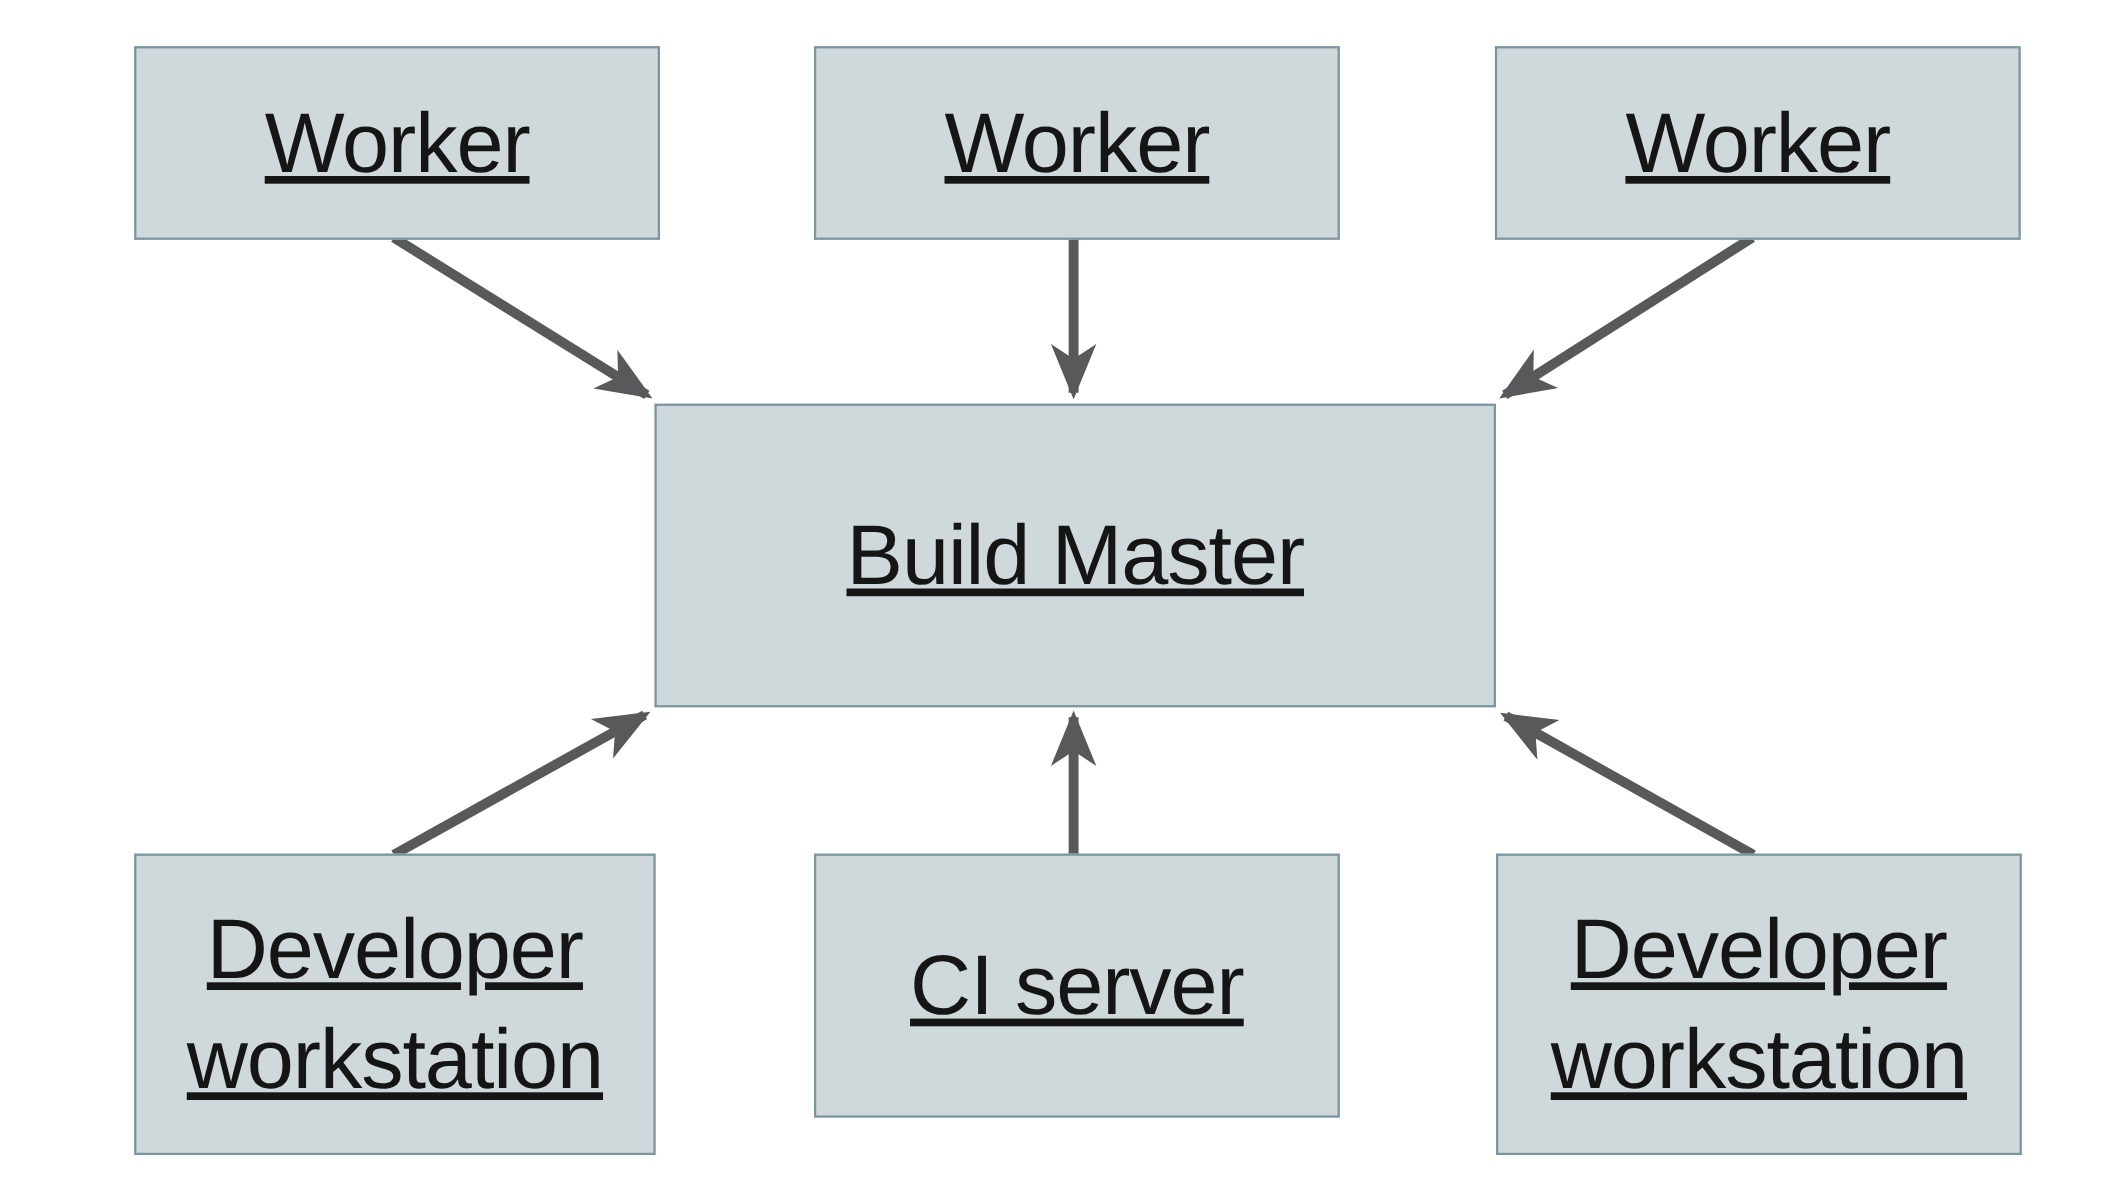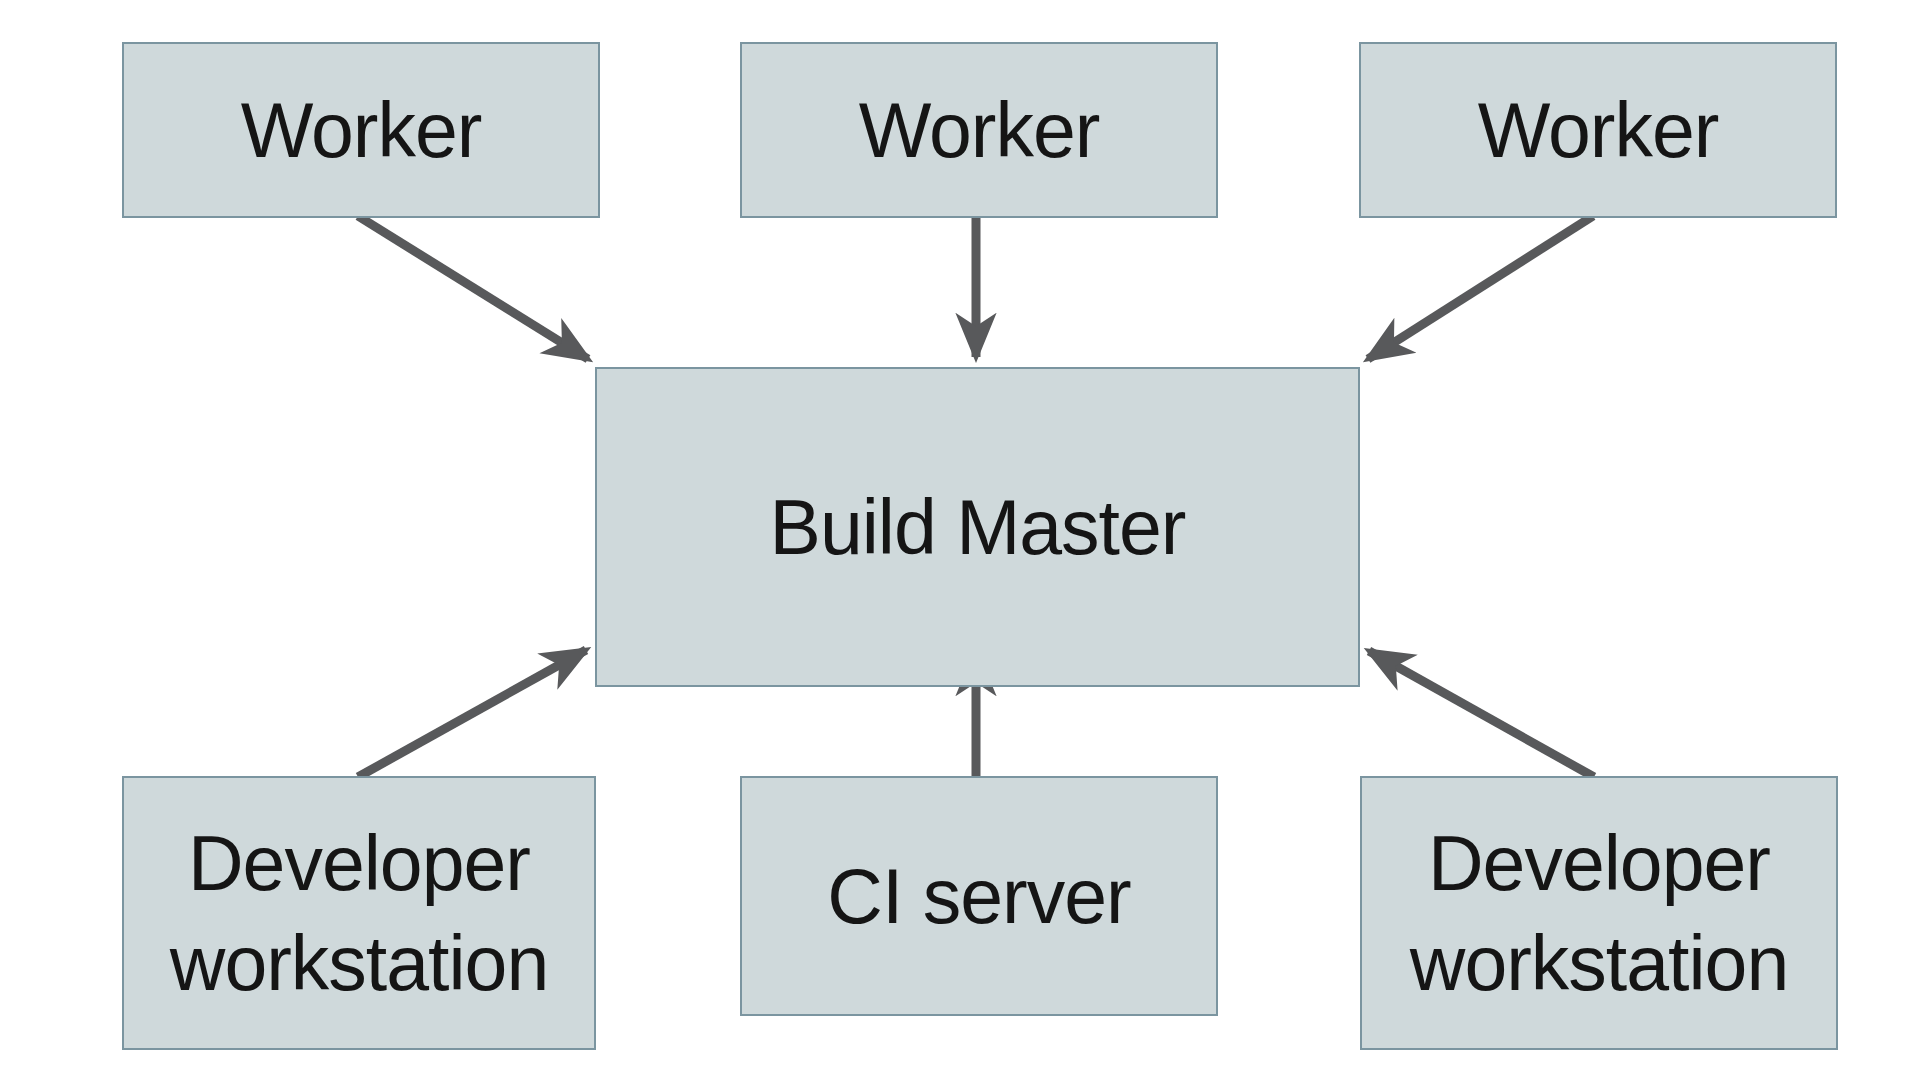--- a/index.html
+++ b/index.html
@@ -25,27 +25,28 @@
     justify-content: center;
     text-align: center;
     color: #151515;
     font-size: 77px;
     line-height: 1.3;
     letter-spacing: -1px;
   }
   .node .label {
     display: block;
     width: 100%;
+    text-decoration: underline;
   }
   
   #node-worker-1 { left: 122px;  top: 42px;  width: 478px; height: 176px; }
   #node-worker-2 { left: 740px;  top: 42px;  width: 478px; height: 176px; }
   #node-worker-3 { left: 1359px; top: 42px;  width: 478px; height: 176px; }
   
-  #node-build-master { left: 595px; top: 367px; width: 765px; height: 320px; }
+  #node-build-master { left: 595px; top: 367px; width: 765px; height: 276px; }
   
   #node-dev-ws-left  { left: 122px;  top: 776px; width: 474px; height: 274px; padding: 0 18px; }
   #node-ci-server    { left: 740px;  top: 776px; width: 478px; height: 240px; }
   #node-dev-ws-right { left: 1360px; top: 776px; width: 478px; height: 274px; padding: 0 18px; }
 
   svg.arrows {
     position: absolute;
     left: 0;
     top: 0;
     width: 1910px;

